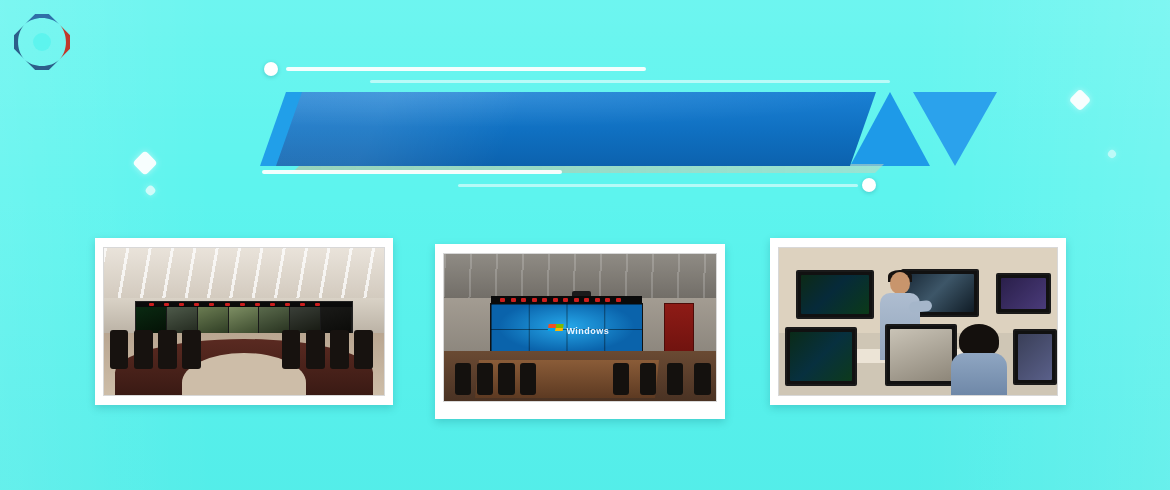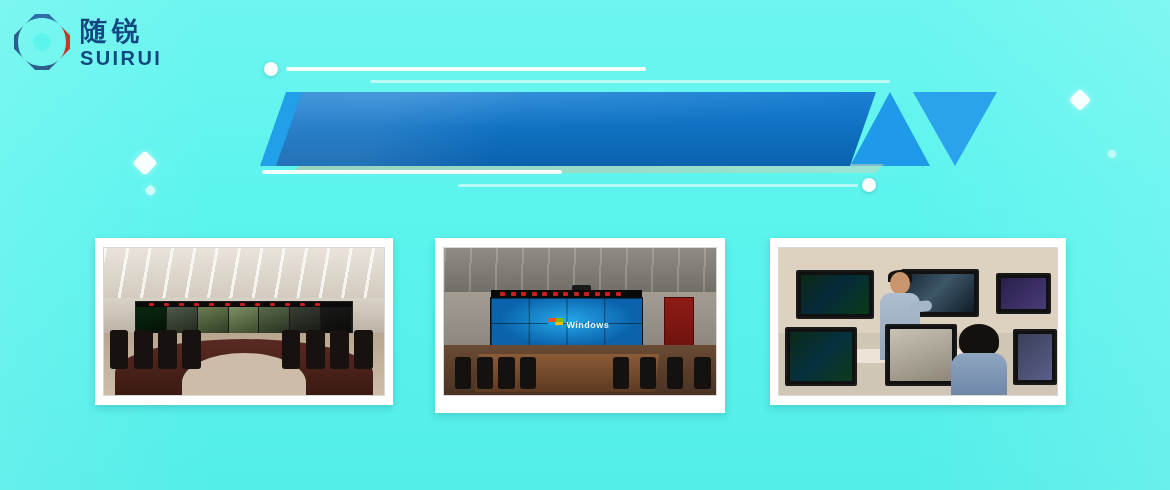--- a/index.html
+++ b/index.html
@@ -197,24 +197,20 @@
       <g transform="rotate(45 50 50)">
         <path d="M50 6 L94 6 L94 50 C94 28 72 6 50 6 Z" fill="#c0392b"></path>
         <path d="M50 6 C72 6 94 28 94 50 L94 50 C70 50 50 30 50 6 Z" fill="#b93b2e" opacity="0.0"></path>
         <path d="M94 50 L94 94 L50 94 C72 94 94 72 94 50 Z" fill="#2c5f8a"></path>
         <path d="M50 94 L6 94 L6 50 C6 72 28 94 50 94 Z" fill="#2c5f8a"></path>
         <path d="M6 50 L6 6 L50 6 C28 6 6 28 6 50 Z" fill="#2f6fa8"></path>
         <circle cx="50" cy="50" r="16" fill="#5df4ee"></circle>
         <path d="M50 34 A16 16 0 0 1 50 66 A16 16 0 0 0 50 34 Z" fill="#2c5f8a"></path>
       </g>
     </svg>
-  </span>
-  <span class="logo-text">
-    <span class="logo-cn">随锐</span>
-    <span class="logo-en">SUIRUI</span>
   </span>
 </div>
 
 <div class="diamond" style="left:1072px; top:92px; width:16px; height:16px;"></div>
 <div class="diamond" style="left:136px; top:154px; width:18px; height:18px;"></div>
 <div class="diamond" style="left:146px; top:186px; width:9px; height:9px; opacity:.7;"></div>
 <div class="diamond" style="left:1108px; top:150px; width:8px; height:8px; opacity:.55;"></div>
 
 <div class="banner-wrap">
 
@@ -280,21 +276,21 @@
               <i style="left:73%"></i>
               <i style="left:82%"></i>
               <i style="left:91%"></i>
           </div>
         </div>
       </div>
     </div>
   </div>
 
   <div class="card" style="left:435px; top:0;">
-    <div class="frame" style="width:290px; height:175px;">
+    <div class="frame" style="width:290px; height:175px;margin-top:6px;">
       <div class="photo" style="width:274px; height:149px;">
         <div class="room2">
           <div class="ceil2"></div>
           <div class="proj2"></div>
           <div class="wall2"></div>
           <div class="door2"></div>
           <div class="vwall2">
             <div class="leds">
               <i style="left:6%"></i>
                 <i style="left:13%"></i>

